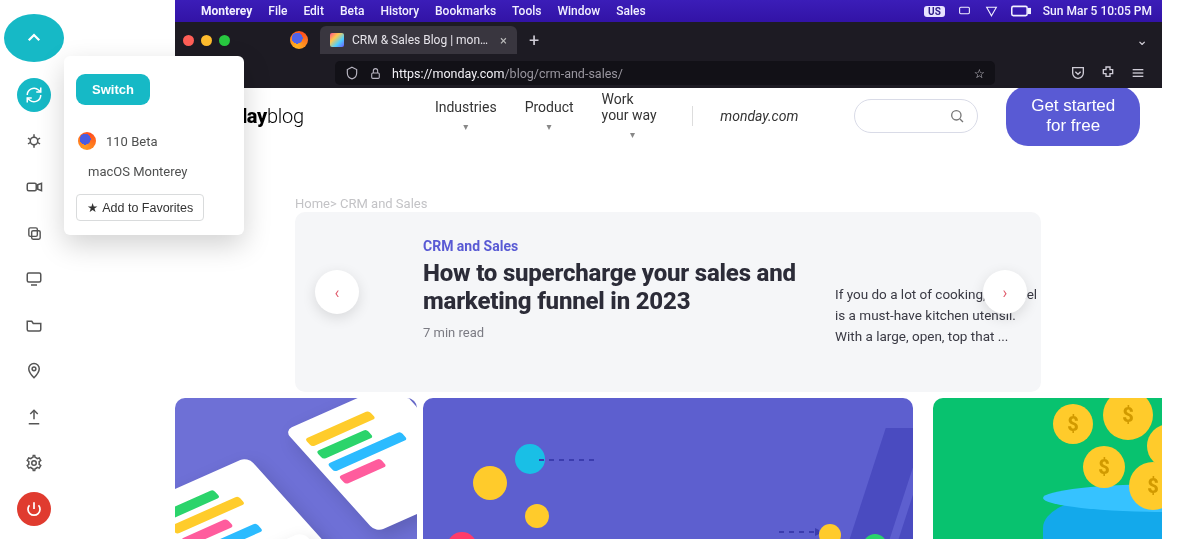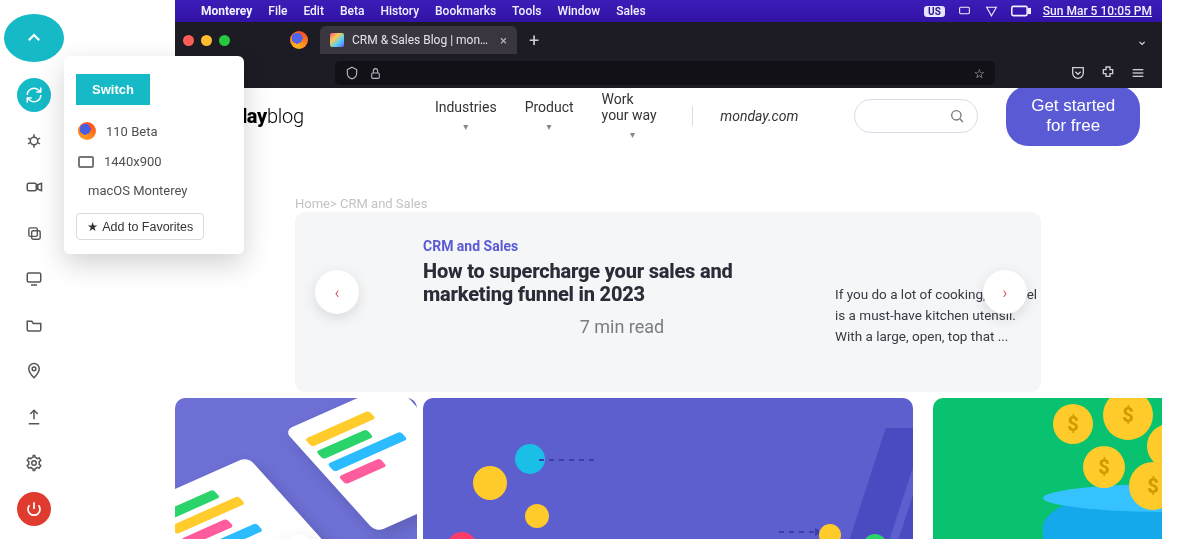--- a/index.html
+++ b/index.html
@@ -9,36 +9,36 @@
   .bs-sidebar { position:absolute; top:0; left:0; width:68px; height:539px; background:#fff; z-index:40; display:flex; flex-direction:column; align-items:center; padding-top:18px; gap:12px;}
   .bs-fab { width:60px; height:48px; border-radius:50%; background:#16b9c6; display:flex; align-items:center; justify-content:center; color:#fff; position:relative; top:-4px; cursor:pointer;}
   .bs-icon-btn { width:34px; height:34px; border-radius:50%; background:#eff0f0; display:flex; align-items:center; justify-content:center; color:#555; cursor:pointer;}
   .bs-icon-btn.active { background:#16b9c6; color:#fff;}
   .bs-icon-btn.white { background:#fff;}
   .bs-icon-btn.power { background:#e03b2f; color:#fff;}
   .bs-icon-btn svg, .bs-fab svg { display:block; }
 
   
   .bs-popover { position:absolute; left:64px; top:56px; width:180px; background:#fff; border-radius:6px; box-shadow:0 10px 28px rgba(0,0,0,.18); padding:18px 12px 14px; z-index:60; font-size:13px; color:#444;}
-  .bs-popover .switch-btn { background:#16b9c6; color:#fff; border:none; border-radius:0; padding:8px 16px; font-weight:600; font-size:13px; cursor:pointer; margin-bottom:10px;}
+  .bs-popover .switch-btn { background:#16b9c6; color:#fff; border:none; border-radius:9px; padding:8px 16px; font-weight:600; font-size:13px; cursor:pointer; margin-bottom:20px;}
   .bs-popover .row { display:flex; align-items:center; gap:10px; padding:7px 2px; color:#4f5050;}
   .bs-popover .fav-btn { margin-top:8px; border:1px solid #d9dbdc; background:#fff; border-radius:4px; padding:5px 10px; font-size:12.5px; display:inline-flex; align-items:center; gap:4px; cursor:pointer; color:#333;}
   .ff-badge { width:18px; height:18px; border-radius:50%; background: radial-gradient(circle at 40% 40%, #4a5ce0 0 35%, transparent 36%), conic-gradient(from 200deg,#ff9a1f,#ff4e1f,#ff9a1f);}
   .disp-rect { width:16px; height:12px; border:2px solid #777; border-radius:2px;}
   .apple-glyph { font-size:16px; color:#888; line-height:1;}
 
   
   .frame-area { position:absolute; left:175px; top:0; right:40px; height:539px; }
 
   
   .menubar { height:22px; background: linear-gradient(#3b1db8,#3213a6); color:#f2f0ff; display:flex; align-items:center; font-size:12px; padding:0 10px; gap:16px; font-weight:500;}
   .menubar .apple {font-size:14px;}
   .menubar .app-name { font-weight:700;}
   .menubar .spacer { flex:1; }
-  .menubar .right { display:flex; align-items:center; gap:12px; font-size:12px;text-decoration:underline;}
+  .menubar .right { display:flex; align-items:center; gap:12px; font-size:12px;}
   .us-badge { background:#e7e2ff; color:#2e1c88; border-radius:3px; padding:0 4px; font-weight:700; font-size:10px;}
 
   
   .tabbar { height:36px; background:#1d1b23; display:flex; align-items:center; padding-left:8px; position:relative;}
   .traffic { display:flex; gap:7px; margin-right:60px;}
   .tl { width:11px; height:11px; border-radius:50%;}
   .tl.red{background:#ff5f57;} .tl.yellow{background:#febc2e;} .tl.green{background:#28c840;}
   .ff-logo { width:18px;height:18px;border-radius:50%;background: radial-gradient(circle at 40% 40%, #5163e8 0 35%, transparent 36%), conic-gradient(from 200deg,#ffb21f,#ff4e1f,#ffb21f); margin-right:12px;}
   .tab { background:#39363f; color:#e6e4ea; font-size:12px; height:28px; border-radius:6px 6px 0 0; display:flex; align-items:center; padding:0 10px; gap:8px; max-width:200px;}
   .tab .fav { width:14px;height:14px; background:linear-gradient(135deg,#ff4e8a,#ffc94e,#4ed0ff,#6a5cff); border-radius:2px;}
@@ -66,22 +66,22 @@
   .vdiv { width:1px; height:20px; background:#ddd;}
   .mlink { font-size:14px; color:#333;font-style:italic;}
   .search-pill { width:175px; height:34px; border:1px solid #d9dbe7; border-radius:20px; display:flex; align-items:center; justify-content:flex-end; padding-right:12px; cursor:text;}
   .cta-btn { background:#595ad4; color:#fff; border:none; border-radius:22px; padding:10px 18px; font-size:17px; cursor:pointer;}
 
   .breadcrumb { position:absolute; left:120px; top:108px; font-size:13px; color:#c3c3c6; }
 
   
   .hero { position:absolute; left:120px; top:124px; width:746px; height:180px; background:#f5f6f8; border-radius:10px; padding:26px 220px 26px 128px;}
   .hero .cat { color:#595ad4; font-weight:700; font-size:14px; margin-bottom:6px;}
-  .hero h1 { font-size:20px; line-height:1.15; color:#2c2c38; font-weight:800; letter-spacing:-.2px; }
-  .hero .read { margin-top:10px; font-size:18px; color:#7b7b83;text-align:center;}
+  .hero h1 { font-size:24px; line-height:1.15; color:#2c2c38; font-weight:800; letter-spacing:-.2px; }
+  .hero .read { margin-top:10px; font-size:13px; color:#7b7b83;}
   .hero .excerpt { position:absolute; left:540px; top:72px; width:210px; font-size:13.5px; line-height:1.55; color:#3a3a44;}
   .nav-circ { position:absolute; top:182px; width:44px; height:44px; border-radius:50%; background:#fff; box-shadow:0 4px 14px rgba(0,0,0,.12); display:flex; align-items:center; justify-content:center; color:#e05c6d; font-size:16px; cursor:pointer;}
   .nav-circ.left{ left:140px;} .nav-circ.right{ left:808px;}
 
   
   .tile { position:absolute; top:310px; height:230px; border-radius:10px; overflow:hidden;}
   .tile.a { left:0; width:242px; background:#6e70d6;}
   .tile.b { left:248px; width:490px; background:#5d5fcf;}
   .tile.c { left:758px; width:300px; background:#08c26f;}
 
@@ -179,24 +179,20 @@
         <path d="M6 7a8 8 0 1 0 12 0"></path>
       </svg>
   </div>
 </div>
 
 <div class="bs-popover">
   <button class="switch-btn">Switch</button>
   <div class="row">
     <span class="ff-badge"></span>
     <span>110 Beta</span>
-  </div>
-  <div class="row">
-    <span class="disp-rect"></span>
-    <span>1440x900</span>
   </div>
   <div class="row">
     <span class="apple-glyph"></span>
     <span>macOS Monterey</span>
   </div>
   <button class="fav-btn">
     <span>★</span>
     <span>Add to Favorites</span>
   </button>
 </div>
@@ -249,20 +245,21 @@
 
   <div class="urlbar">
     <div class="addr">
       <svg class="shield" width="14" height="14" viewBox="0 0 24 24" fill="none" stroke="currentColor" stroke-width="2">
           <path d="M12 2l8 4v6c0 5-3.5 9-8 10-4.5-1-8-5-8-10V6z"></path>
         </svg>
       <svg class="lock" width="13" height="13" viewBox="0 0 24 24" fill="none" stroke="currentColor" stroke-width="2">
           <rect x="5" y="11" width="14" height="10" rx="2"></rect>
           <path d="M8 11V7a4 4 0 0 1 8 0v4"></path>
         </svg>
+      <span><span class="url-host">https://monday.com</span><span class="url-path">/blog/crm-and-sales/</span></span>
       <span class="star">☆</span>
     </div>
     <div class="toolbar-right">
       <svg width="16" height="16" viewBox="0 0 24 24" fill="none" stroke="currentColor" stroke-width="2">
           <path d="M4 4h16v8a8 8 0 0 1-16 0z"></path>
           <polyline points="8 10 12 14 16 10"></polyline>
         </svg>
       <svg width="16" height="16" viewBox="0 0 24 24" fill="none" stroke="currentColor" stroke-width="2">
           <path d="M9 3h6v4h4v6h-4v4H9v-4H5V7h4z"></path>
         </svg>

